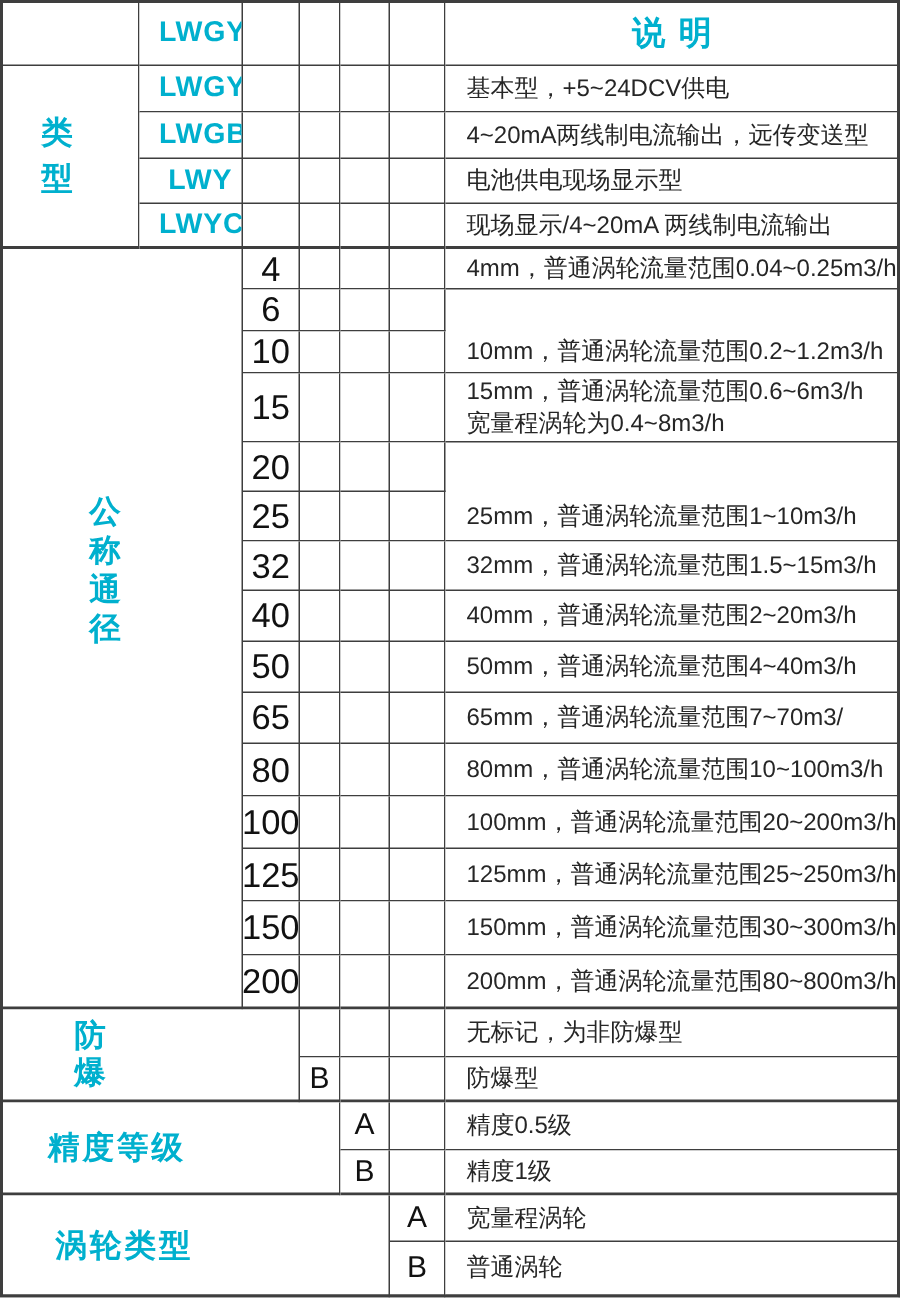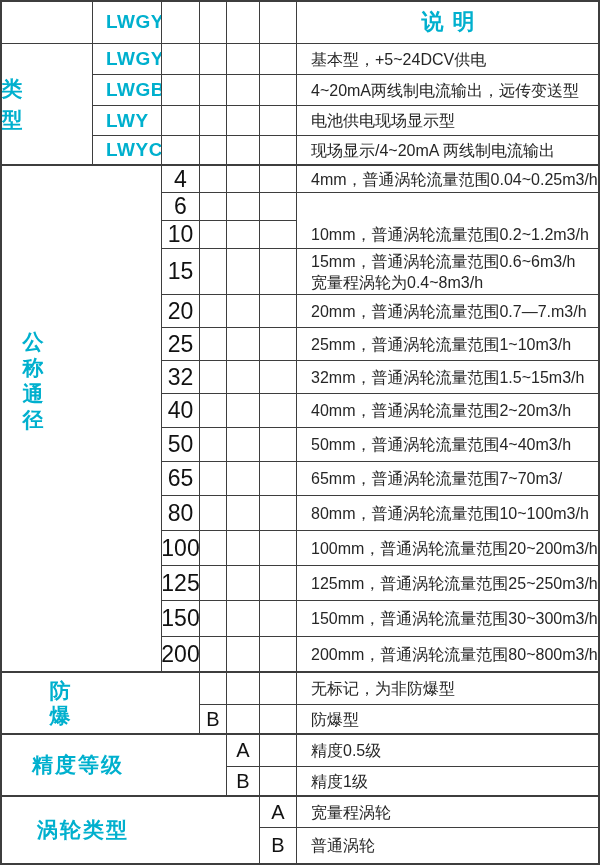--- a/index.html
+++ b/index.html
@@ -84,23 +84,23 @@
   }
   .cell.desc-title {
     justify-content: center;
     color: var(--accent);
     font-weight: bold;
     font-size: 22px;
     letter-spacing: 9px;
     text-indent: 9px;
   }
   
-  [data-name="section-label-type"] { }
+  [data-name="section-label-type"] { padding-left: 26px; }
   [data-name="section-label-type"] .stack-text { line-height: 31px; }
-  [data-name="section-label-diameter"] { padding-left: 21px; }
+  [data-name="section-label-diameter"] { padding-left: 58px; }
   [data-name="section-label-diameter"] .stack-text { line-height: 26px; transform: translateY(-38px); }
   [data-name="section-label-explosion-proof"] { padding-left: 48px; }
   [data-name="section-label-explosion-proof"] .stack-text { line-height: 25px; }
   [data-name="section-label-accuracy"] { padding-left: 32px; letter-spacing: 2px; }
   [data-name="section-label-turbine-type"] { padding-left: 37px; letter-spacing: 2px; }
 </style>
 </head>
 <body>
 
 <div class="page" data-name="flowmeter-model-selection-page">
@@ -128,21 +128,21 @@
       <div class="cell" data-name="empty-cell" style="grid-area: 2 / 6;"></div>
       <div class="cell desc" data-name="type-desc-cell" style="grid-area: 2 / 7;"><span class="inline-text" data-name="type-desc-cell-text">基本型，+5~24DCV供电</span></div>
       <div class="cell code" data-name="type-code-cell" style="grid-area: 3 / 2;">
         <span class="inline-text" data-name="type-code-cell-text">LWGB</span>
       </div>
       <div class="cell" data-name="empty-cell" style="grid-area: 3 / 3;"></div>
       <div class="cell" data-name="empty-cell" style="grid-area: 3 / 4;"></div>
       <div class="cell" data-name="empty-cell" style="grid-area: 3 / 5;"></div>
       <div class="cell" data-name="empty-cell" style="grid-area: 3 / 6;"></div>
       <div class="cell desc" data-name="type-desc-cell" style="grid-area: 3 / 7;"><span class="inline-text" data-name="type-desc-cell-text">4~20mA两线制电流输出，远传变送型</span></div>
-      <div class="cell code" data-name="type-code-cell" style="grid-area: 4 / 2;">
+      <div class="cell code" data-name="type-code-cell" style="grid-area: 4 / 2; justify-content: center;">
         <span class="inline-text" data-name="type-code-cell-text">LWY</span>
       </div>
       <div class="cell" data-name="empty-cell" style="grid-area: 4 / 3;"></div>
       <div class="cell" data-name="empty-cell" style="grid-area: 4 / 4;"></div>
       <div class="cell" data-name="empty-cell" style="grid-area: 4 / 5;"></div>
       <div class="cell" data-name="empty-cell" style="grid-area: 4 / 6;"></div>
       <div class="cell desc" data-name="type-desc-cell" style="grid-area: 4 / 7;"><span class="inline-text" data-name="type-desc-cell-text">电池供电现场显示型</span></div>
       <div class="cell code sec-end" data-name="type-code-cell" style="grid-area: 5 / 2;">
         <span class="inline-text" data-name="type-code-cell-text">LWYC</span>
       </div>
@@ -181,21 +181,20 @@
       <div class="cell" data-name="empty-cell" style="grid-area: 9 / 5;"></div>
       <div class="cell" data-name="empty-cell" style="grid-area: 9 / 6;"></div>
       <div class="cell desc" data-name="diameter-desc-cell" style="grid-area: 9 / 7;"><span class="inline-text" data-name="diameter-desc-cell-text">15mm，普通涡轮流量范围0.6~6m3/h
 宽量程涡轮为0.4~8m3/h</span></div>
       <div class="cell size" data-name="diameter-code-cell" style="grid-area: 10 / 3;">
         <span class="inline-text" data-name="diameter-code-cell-text">20</span>
       </div>
       <div class="cell" data-name="empty-cell" style="grid-area: 10 / 4;"></div>
       <div class="cell" data-name="empty-cell" style="grid-area: 10 / 5;"></div>
       <div class="cell" data-name="empty-cell" style="grid-area: 10 / 6;"></div>
-      <div class="cell desc" data-name="diameter-desc-cell" style="grid-area: 10 / 7;"><span class="inline-text" data-name="diameter-desc-cell-text">20mm，普通涡轮流量范围0.7—7.m3/h</span></div>
       <div class="cell size" data-name="diameter-code-cell" style="grid-area: 11 / 3;">
         <span class="inline-text" data-name="diameter-code-cell-text">25</span>
       </div>
       <div class="cell" data-name="empty-cell" style="grid-area: 11 / 4;"></div>
       <div class="cell" data-name="empty-cell" style="grid-area: 11 / 5;"></div>
       <div class="cell" data-name="empty-cell" style="grid-area: 11 / 6;"></div>
       <div class="cell desc" data-name="diameter-desc-cell" style="grid-area: 11 / 7;"><span class="inline-text" data-name="diameter-desc-cell-text">25mm，普通涡轮流量范围1~10m3/h</span></div>
       <div class="cell size" data-name="diameter-code-cell" style="grid-area: 12 / 3;">
         <span class="inline-text" data-name="diameter-code-cell-text">32</span>
       </div>

